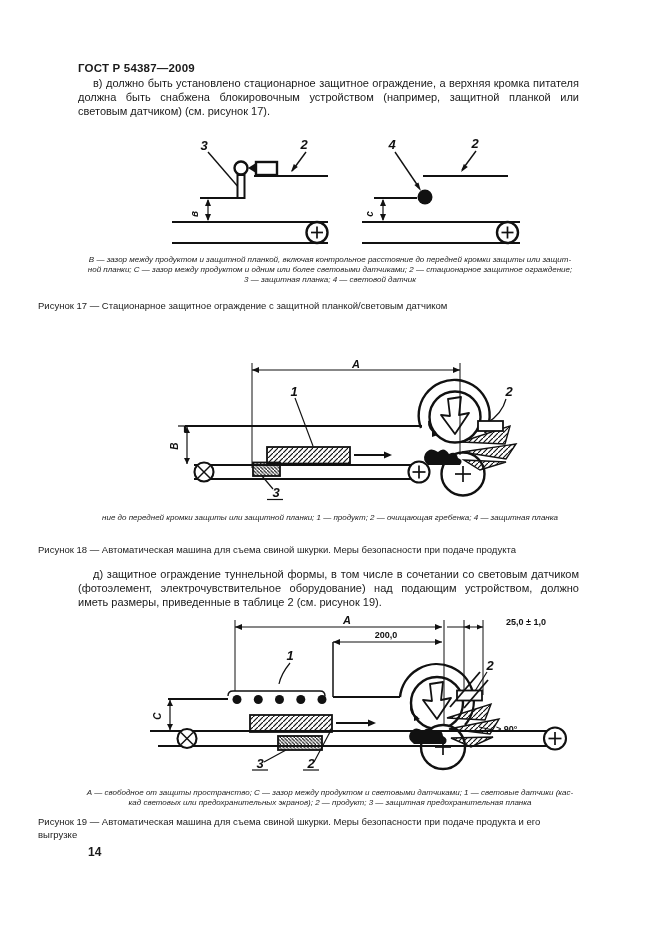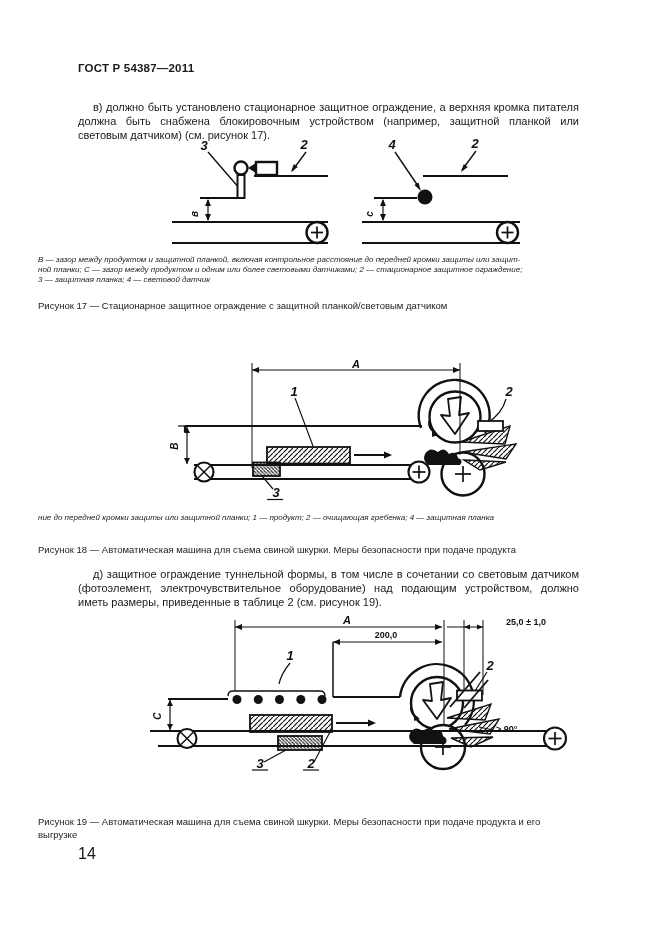--- a/index.html
+++ b/index.html
@@ -1,50 +1,50 @@
 <!DOCTYPE html>
 <html><head>
 <meta charset="utf-8">
 <style>
   html,body{margin:0;padding:0;background:#e8e8e8;}
   .page{position:relative;width:661px;height:936px;background:#ffffff;overflow:hidden;
         font-family:"Liberation Sans", sans-serif;color:#1a1a1a;}
   .hdr{position:absolute;left:78px;top:62px;font-size:11.5px;font-weight:bold;letter-spacing:.2px;}
   .body-text{position:absolute;left:78px;width:501px;font-size:11px;line-height:14px;
              text-align:justify;text-indent:15px;}
-  .p-v{top:100px;}
+  .p-v{top:76px;}
   .p-g{top:321px;}
   .p-d{top:567px;}
-  .legend{position:absolute;left:38px;width:584px;text-align:left;font-size:8px;
+  .legend{position:absolute;left:38px;width:584px;text-align:center;font-size:8px;
           line-height:10px;font-style:italic;color:#222;}
   .legend div{white-space:nowrap;}
   .lg17{top:255px;}
   .lg18{top:513px;}
   .lg19{top:788px;}
   .fig-caption{position:absolute;left:38px;width:584px;text-align:left;font-size:9.5px;
                line-height:13px;color:#1a1a1a;}
   .cap17{top:299px;}
   .cap18{top:543px;}
   .cap19{top:815px;}
   .fig{position:absolute;left:78px;}
   .f17{top:133px;}
   .f18{top:358px;}
   .f19{top:612px;}
-  .pagenum{position:absolute;left:78px;top:845px;font-size:16px;}
+  .pagenum{position:absolute;left:88px;top:845px;font-size:12px;font-weight:bold;}
   svg text{font-family:"Liberation Sans", sans-serif;fill:#111;}
   .lbl{font-size:13px;font-weight:bold;font-style:italic;}
   .dimL{font-size:10px;font-weight:bold;font-style:italic;}
   .dimN{font-size:9px;font-weight:bold;}
 </style>
 </head>
 <body>
 
 <div class="page">
 
-  <div class="hdr">ГОСТ Р 54387—2011</div>
+  <div class="hdr">ГОСТ Р 54387—2009</div>
 
   <div class="body-text p-v">в) должно быть установлено стационарное защитное ограждение, а верхняя кромка питателя должна быть снабжена блокировочным устройством (например, защитной планкой или световым датчиком) (см. рисунок 17).</div>
 
   <svg class="fig f17" width="505" height="118" viewBox="0 0 505 118">
     <g stroke="#111" fill="none">
       <line x1="130" y1="19" x2="162" y2="56" stroke-width="1.4"></line>
       <line x1="228" y1="19" x2="214" y2="38" stroke-width="1.4"></line>
       <line x1="176" y1="43" x2="250" y2="43" stroke-width="2.2"></line>
       <rect x="159.5" y="42" width="7" height="23" fill="#fff" stroke-width="2"></rect>
       <circle cx="163" cy="35" r="6.5" fill="#fff" stroke-width="2.4"></circle>
@@ -258,19 +258,23 @@
     <text class="dimN" x="448" y="13" text-anchor="middle">25,0 ± 1,0</text>
     <text class="dimN" x="308" y="26" text-anchor="middle">200,0</text>
     <text class="dimL" x="83" y="104" text-anchor="middle" transform="rotate(-90 83 104)">С</text>
     <text class="lbl" x="212" y="48" text-anchor="middle">1</text>
     <text class="lbl" x="412" y="58" text-anchor="middle">2</text>
     <text class="dimN" x="418" y="120" text-anchor="start">&gt; 90°</text>
     <text class="lbl" x="182" y="156" text-anchor="middle">3</text>
     <text class="lbl" x="233" y="156" text-anchor="middle">2</text>
   </svg>
 
+  <div class="legend lg19">
+    <div>А — свободное от защиты пространство; С — зазор между продуктом и световыми датчиками; 1 — световые датчики (кас-</div>
+    <div>кад световых или предохранительных экранов); 2 — продукт; 3 — защитная предохранительная планка</div>
+  </div>
   <div class="fig-caption cap19">
     <div>Рисунок 19 — Автоматическая машина для съема свиной шкурки. Меры безопасности при подаче продукта и его</div>
     <div>выгрузке</div>
   </div>
 
   <div class="pagenum">14</div>
 </div>
 
 </body></html>

